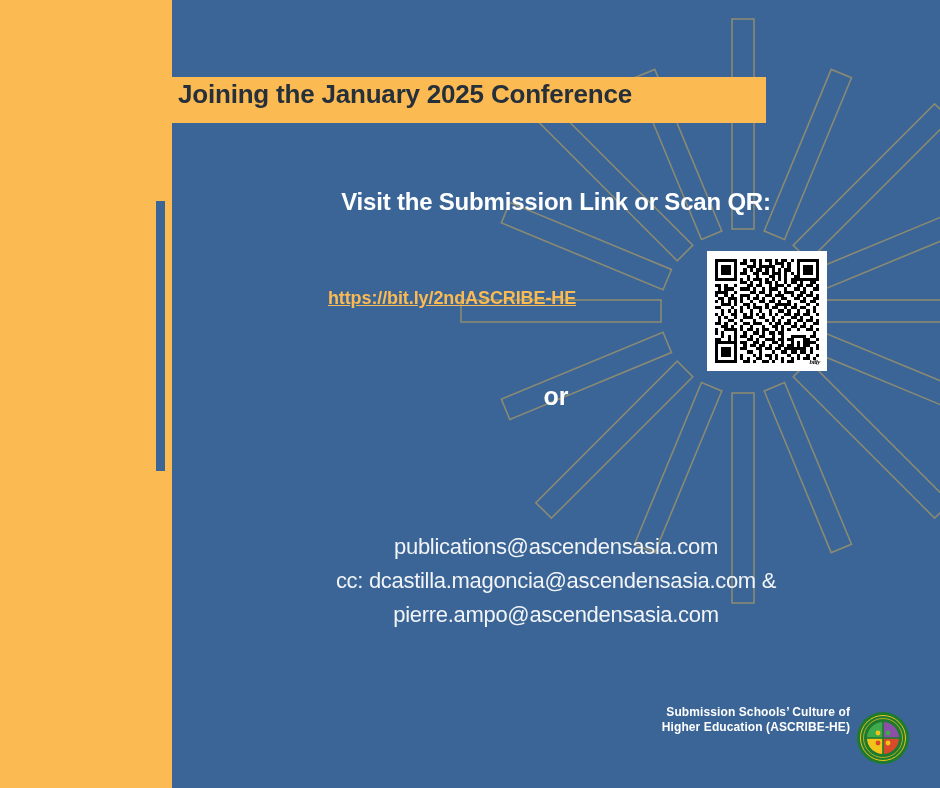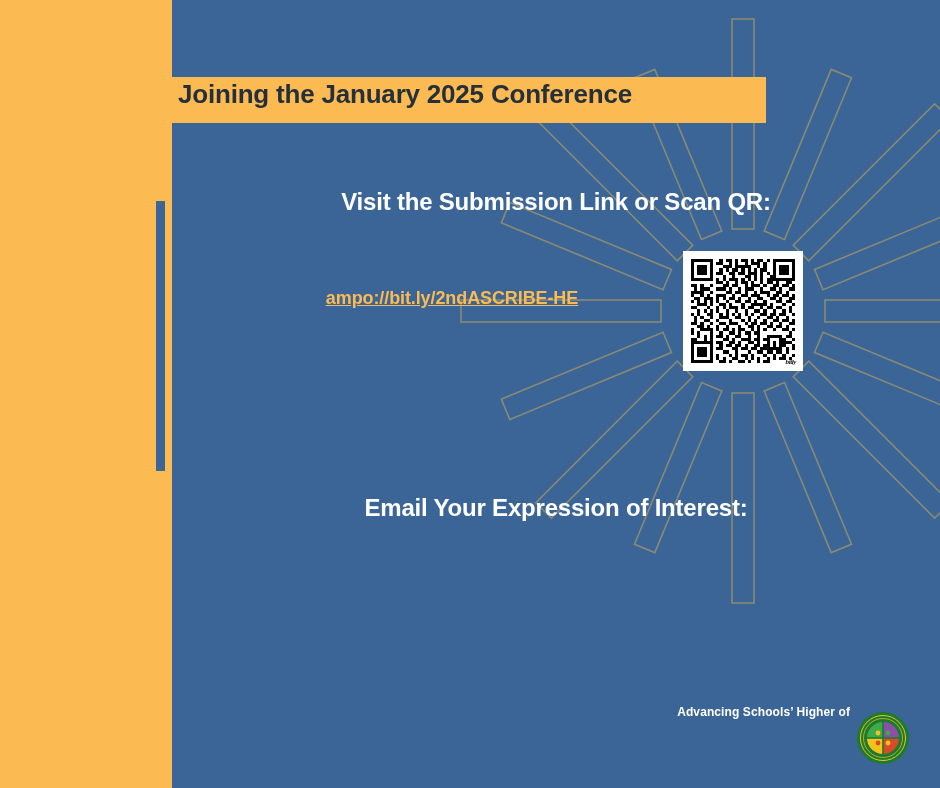--- a/index.html
+++ b/index.html
@@ -111,21 +111,21 @@
     color: #f2f4f7;
     font-size: 22px;
     line-height: 34px;
     letter-spacing: -0.3px;
   }
   .email-line { display: block; }
 
   
   .qr-wrap {
     position: absolute;
-    left: 683px; top: 251px;
+    left: 707px; top: 251px;
     width: 120px; height: 120px;
     background: #ffffff;
     padding: 0;
     box-sizing: border-box;
   }
   .qr-inner {
     position: absolute;
     left: 8px; top: 8px;
     width: 104px; height: 104px;
   }
@@ -225,25 +225,30 @@
     </svg>
   </div>
 
   <div class="title-band"></div>
   <div class="title-text">Joining the January 2025 Conference</div>
 
   <div class="content">
 
     <div class="headline headline-visit">Visit the Submission Link or Scan QR:</div>
 
-    <a class="submission-link" href="#">ampo://bit.ly/2ndASCRIBE-HE</a>
-
-
-    <div class="headline headline-email">Email Your Expression of Interest:</div>
-
+    <a class="submission-link" href="#">https://bit.ly/2ndASCRIBE-HE</a>
+
+    <div class="or-text">or</div>
+
+
+    <div class="email-lines">
+      <span class="email-line">publications@ascendensasia.com</span>
+      <span class="email-line">cc: dcastilla.magoncia@ascendensasia.com &amp;</span>
+      <span class="email-line">pierre.ampo@ascendensasia.com</span>
+    </div>
   </div>
 
   <div class="qr-wrap">
     <div class="qr-inner">
       <svg width="104" height="104" viewBox="0 0 33 33" shape-rendering="crispEdges" xmlns="http://www.w3.org/2000/svg">
         <rect width="33" height="33" fill="#ffffff"></rect>
         <g fill="#000000">
 
           <rect x="0" y="0" width="7" height="1"></rect>
             <rect x="0" y="6" width="7" height="1"></rect>
@@ -550,21 +555,22 @@
           <rect x="15" y="32" width="2" height="1"></rect>
             <rect x="18" y="32" width="1" height="1"></rect>
           <rect x="23" y="32" width="2" height="1"></rect>
         </g>
       </svg>
     </div>
     <div class="qr-brand">bitly</div>
   </div>
 
   <div class="footer-block">
-    <span class="footer-line">Advancing  Schools’ Higher  of</span>
+    <span class="footer-line">Submission  Schools’ Culture  of</span>
+    <span class="footer-line">Higher Education (ASCRIBE-HE)</span>
   </div>
 
   <div class="logo">
     <svg width="54" height="54" viewBox="0 0 54 54" xmlns="http://www.w3.org/2000/svg">
       <circle cx="27" cy="27" r="26" fill="#1e7a2e"></circle>
       <circle cx="27" cy="27" r="22.5" fill="none" stroke="#f2c41a" stroke-width="1"></circle>
       <circle cx="27" cy="27" r="17.5" fill="#1e7a2e"></circle>
 
       <path d="M27 11 L27 27 L11 27 A16 16 0 0 1 27 11 Z" fill="#3faa4b"></path>
       <path d="M27 11 A16 16 0 0 1 43 27 L27 27 Z" fill="#8c4fa8"></path>

